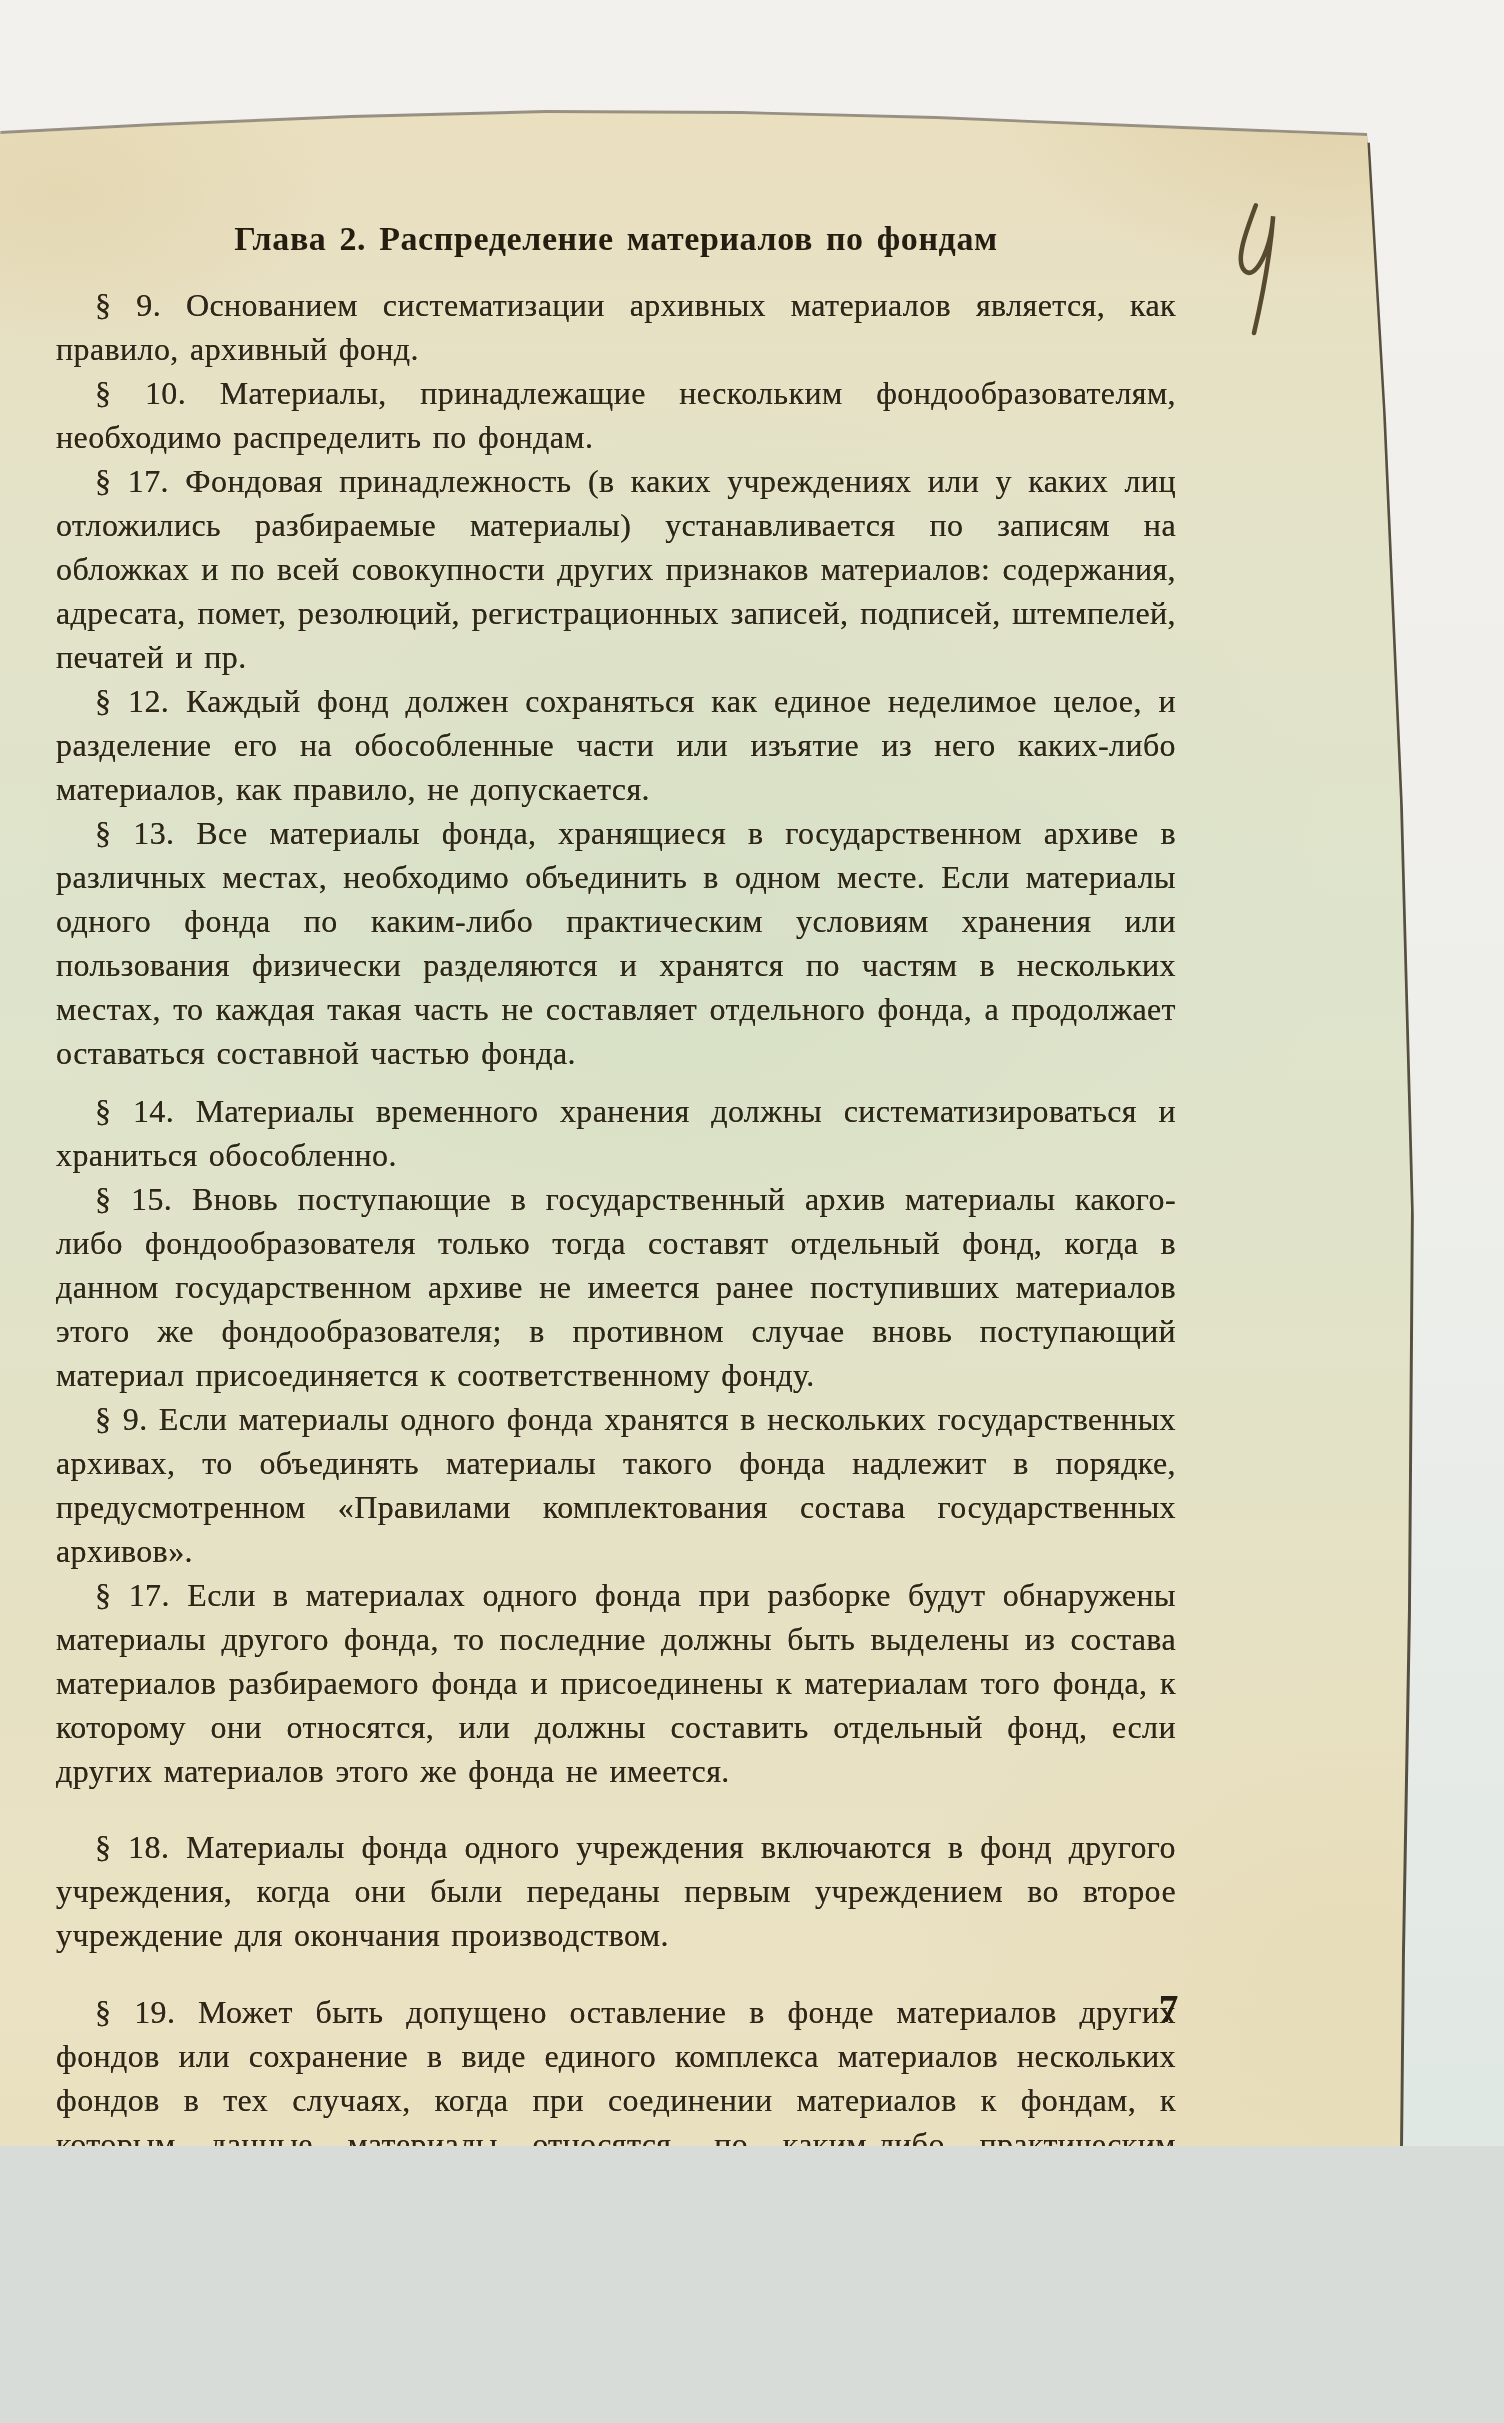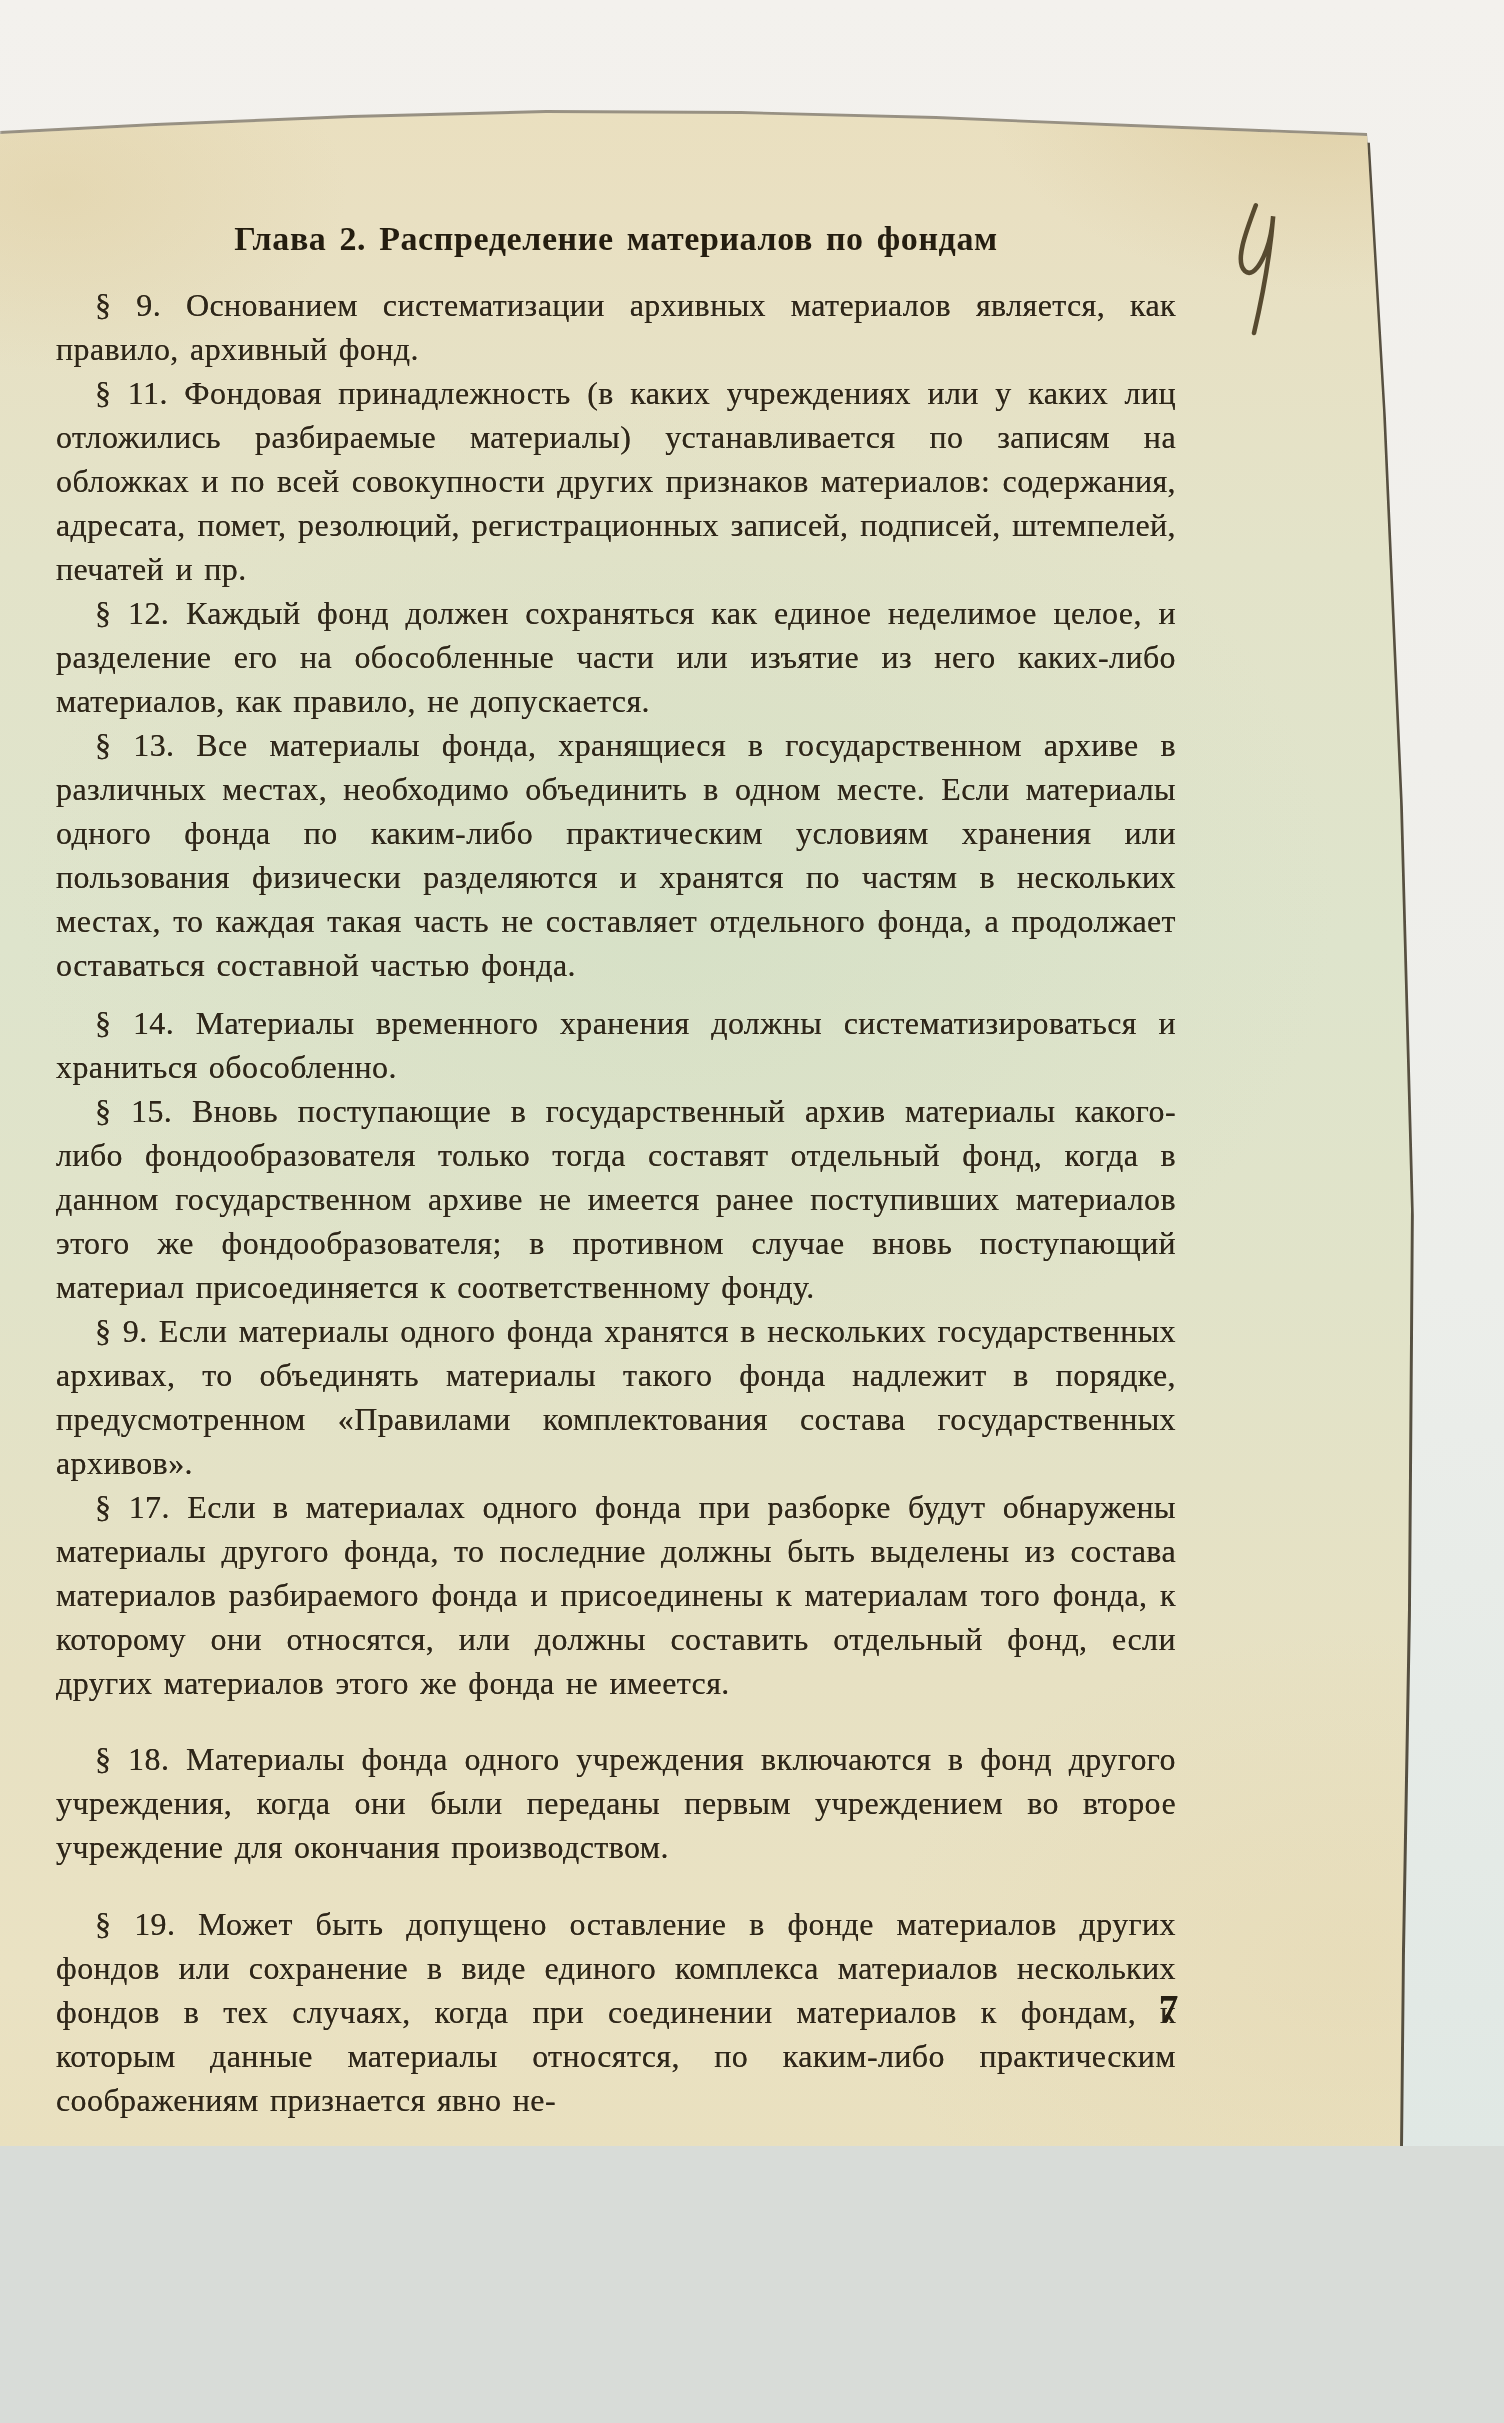--- a/index.html
+++ b/index.html
@@ -117,21 +117,22 @@
 
   <div class="page-shadow-top"></div>
   <div class="page-shadow"></div>
 
   <div class="page">
 
     <h1 class="chapter-title">Глава 2. Распределение материалов по фондам</h1>
 
     <div class="doc-body">
       <p>§ 9. Основанием систематизации архивных материалов является, как правило, архивный фонд.</p>
-      <p>§ 11. Фондовая принадлежность (в каких учреждениях или у каких лиц отложились разбираемые материалы) устанавливается по записям на обложках и по всей совокупности других признаков материалов: содержания, адресата, помет, резолюций, регистрационных записей, подписей, штемпелей, печатей и пр.</p>
+      <p>§ 10. Материалы, принадлежащие нескольким фондообразователям, необходимо распределить по фондам.</p>
+      <p>§ 17. Фондовая принадлежность (в каких учреждениях или у каких лиц отложились разбираемые материалы) устанавливается по записям на обложках и по всей совокупности других признаков материалов: содержания, адресата, помет, резолюций, регистрационных записей, подписей, штемпелей, печатей и пр.</p>
       <p>§ 12. Каждый фонд должен сохраняться как единое неделимое целое, и разделение его на обособленные части или изъятие из него каких-либо материалов, как правило, не допускается.</p>
       <p>§ 13. Все материалы фонда, хранящиеся в государственном архиве в различных местах, необходимо объединить в одном месте. Если материалы одного фонда по каким-либо практическим условиям хранения или пользования физически разделяются и хранятся по частям в нескольких местах, то каждая такая часть не составляет отдельного фонда, а продолжает оставаться составной частью фонда.</p>
       <p class="gap-sm">§ 14. Материалы временного хранения должны систематизироваться и храниться обособленно.</p>
       <p>§ 15. Вновь поступающие в государственный архив материалы какого-либо фондообразователя только тогда составят отдельный фонд, когда в данном государственном архиве не имеется ранее поступивших материалов этого же фондообразователя; в противном случае вновь поступающий материал присоединяется к соответственному фонду.</p>
       <p>§ 9. Если материалы одного фонда хранятся в нескольких государственных архивах, то объединять материалы такого фонда надлежит в порядке, предусмотренном «Правилами комплектования состава государственных архивов».</p>
       <p>§ 17. Если в материалах одного фонда при разборке будут обнаружены материалы другого фонда, то последние должны быть выделены из состава материалов разбираемого фонда и присоединены к материалам того фонда, к которому они относятся, или должны составить отдельный фонд, если других материалов этого же фонда не имеется.</p>
       <p class="gap-md">§ 18. Материалы фонда одного учреждения включаются в фонд другого учреждения, когда они были переданы первым учреждением во второе учреждение для окончания производством.</p>
       <p class="gap-lg">§ 19. Может быть допущено оставление в фонде материалов других фондов или сохранение в виде единого комплекса материалов нескольких фондов в тех случаях, когда при соединении материалов к фондам, к которым данные материалы относятся, по каким-либо практическим соображениям признается явно не-</p>
     </div>
 

